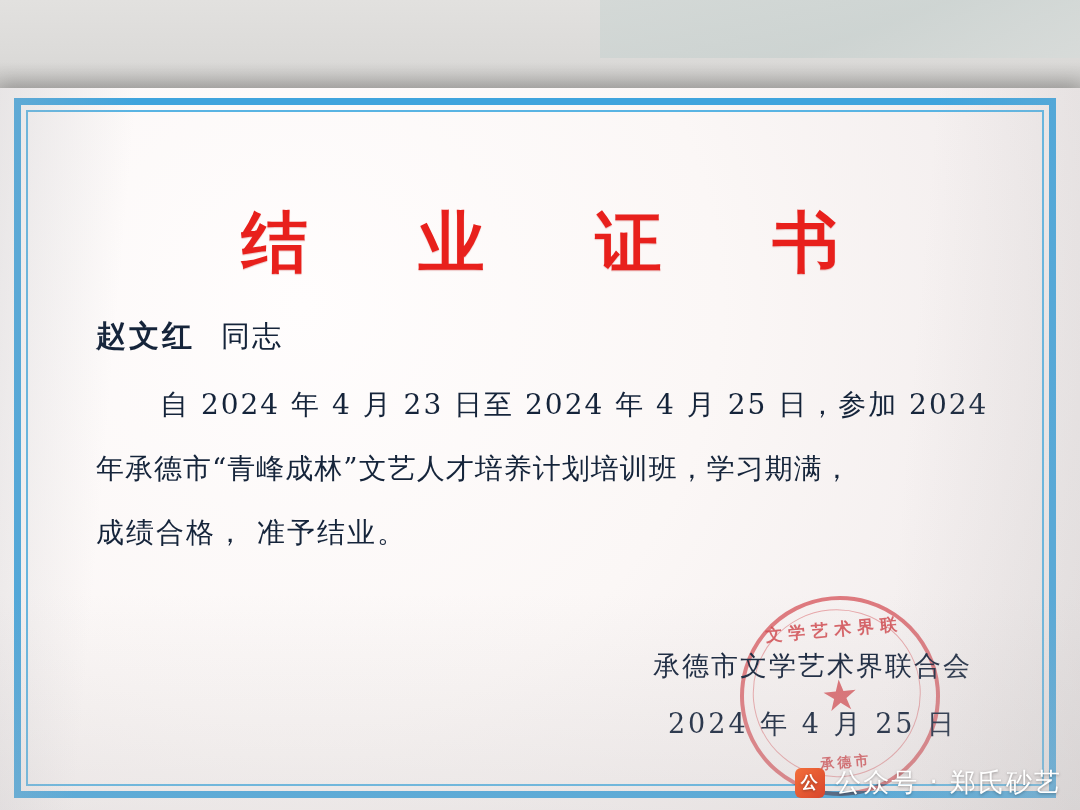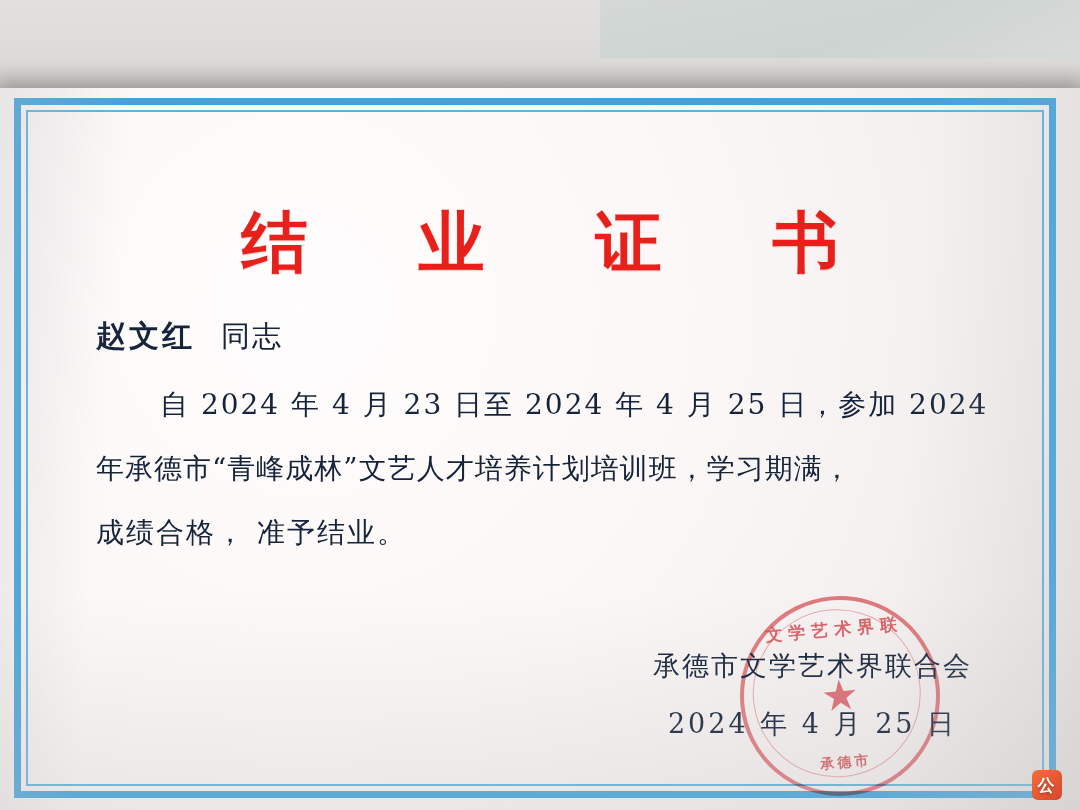--- a/index.html
+++ b/index.html
@@ -275,15 +275,16 @@
     <div id="issuer-block">
       <div id="issuer-name">承德市文学艺术界联合会</div>
       <div id="issue-date">2024 年 4 月 25 日</div>
     </div>
 
     <div id="paper-shade"></div>
   </div>
 
   <div id="watermark">
     <span id="watermark-logo">公</span>
+    <span id="watermark-text">公众号 · 郑氏砂艺</span>
   </div>
 
 </div>
 
 </body></html>

